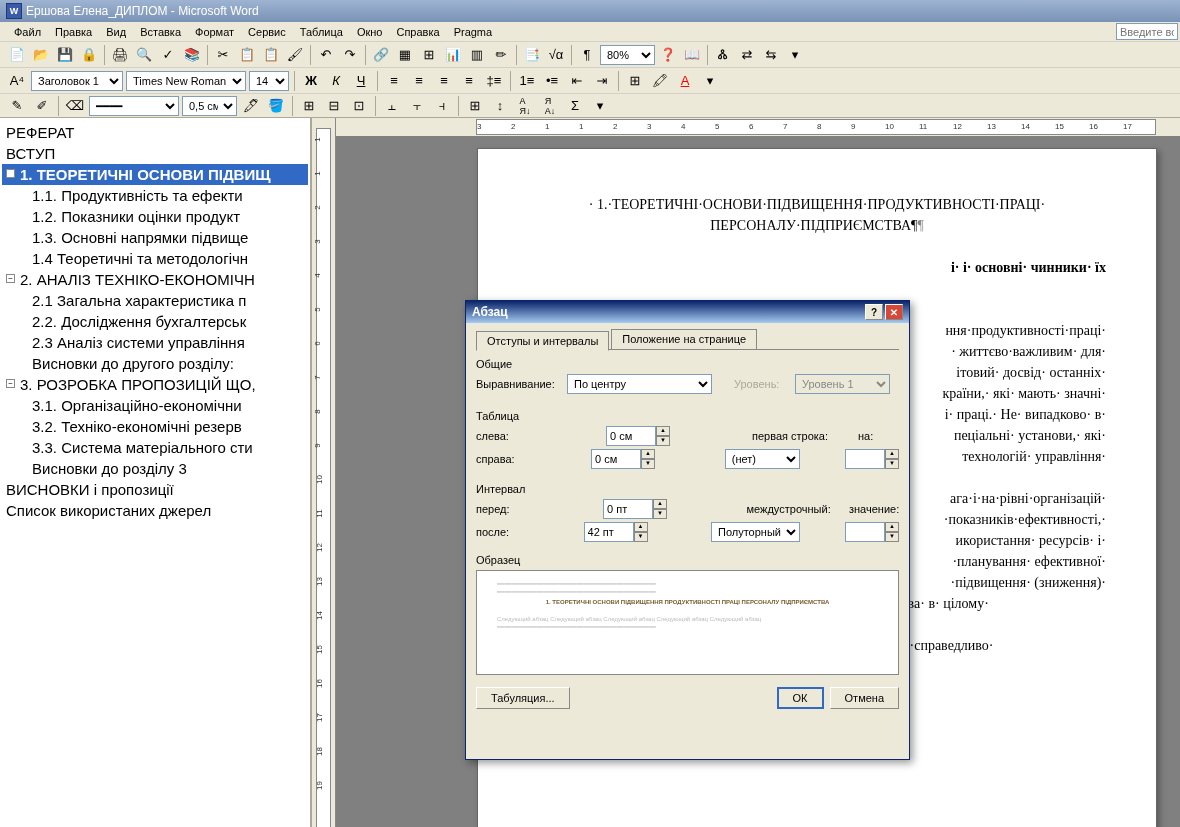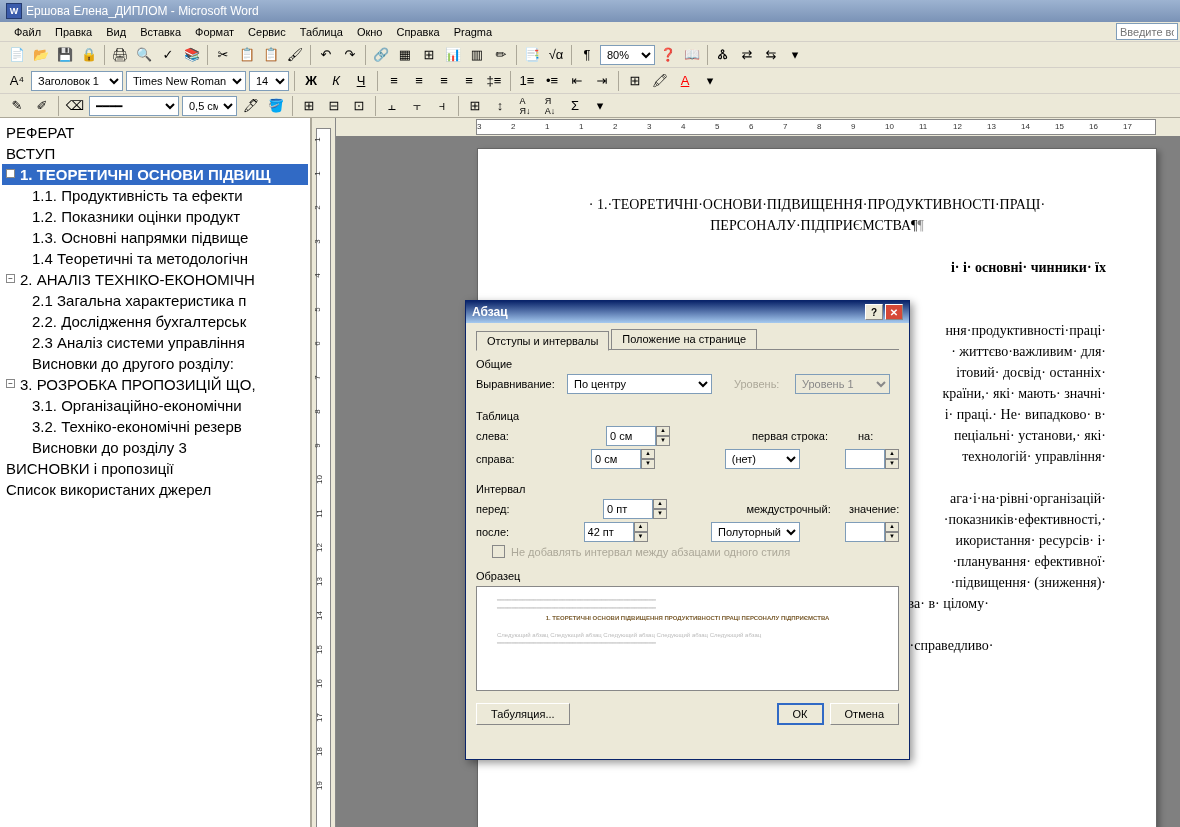--- a/index.html
+++ b/index.html
@@ -200,20 +200,21 @@
       <div class="nav-item l2"><span>1.3. Основні напрямки підвище</span></div>
       <div class="nav-item l2"><span>1.4 Теоретичні та методологічн</span></div>
       <div class="nav-item l1"><span class="exp">−</span><span>2. АНАЛІЗ ТЕХНІКО-ЕКОНОМІЧН</span></div>
       <div class="nav-item l2"><span>2.1 Загальна характеристика п</span></div>
       <div class="nav-item l2"><span>2.2. Дослідження бухгалтерськ</span></div>
       <div class="nav-item l2"><span>2.3 Аналіз системи управління</span></div>
       <div class="nav-item l2"><span>Висновки до другого розділу:</span></div>
       <div class="nav-item l1"><span class="exp">−</span><span>3. РОЗРОБКА ПРОПОЗИЦІЙ ЩО,</span></div>
       <div class="nav-item l2"><span>3.1. Організаційно-економічни</span></div>
       <div class="nav-item l2"><span>3.2. Техніко-економічні резерв</span></div>
+      <div class="nav-item l2"><span>3.3. Система матеріального сти</span></div>
       <div class="nav-item l2"><span>Висновки до розділу 3</span></div>
       <div class="nav-item l0"><span>ВИСНОВКИ і пропозиції</span></div>
       <div class="nav-item l0"><span>Список використаних джерел</span></div>
     </div>
 
   <div class="doc-area">
     <div class="vruler">
       <div class="vruler-inner" id="vruler-inner">
           <span class="vruler-tick" style="top: 6px;">1</span>
           <span class="vruler-tick" style="top: 40px;">1</span>
@@ -369,25 +370,20 @@
       <span style="width:70px"></span>
       <select class="combo" style="width:90px"><option>Полуторный</option></select>
       <div class="spin-wrap">
         <input class="spin-inp" style="width: 40px;" value="">
         <div class="spin-btns">
             <div class="sb">▲</div>
             <div class="sb">▼</div>
           </div>
       </div>
     </div>
-    <div class="row">
-      <span style="width:10px"></span>
-      <div class="checkbox" style="background:#ece9d8"></div>
-      <span class="disabled-text">Не добавлять интервал между абзацами одного стиля</span>
-    </div>
 
     <div class="group-label" style="margin-top:12px">Образец</div>
     <div class="preview-box">
       <div class="pv-line">━━━━━━━━━━━━━━━━━━━━━━━━━━━━━━━━━━━━━━━━━━━━</div>
       <div class="pv-line">━━━━━━━━━━━━━━━━━━━━━━━━━━━━━━━━━━━━━━━━━━━━</div>
       <div class="pv-bold">1. ТЕОРЕТИЧНІ ОСНОВИ ПІДВИЩЕННЯ ПРОДУКТИВНОСТІ ПРАЦІ ПЕРСОНАЛУ ПІДПРИЄМСТВА</div>
       <br>
       <div class="pv-line">Следующий абзац Следующий абзац Следующий абзац Следующий абзац Следующий абзац</div>
       <div class="pv-line">━━━━━━━━━━━━━━━━━━━━━━━━━━━━━━━━━━━━━━━━━━━━</div>
     </div>

